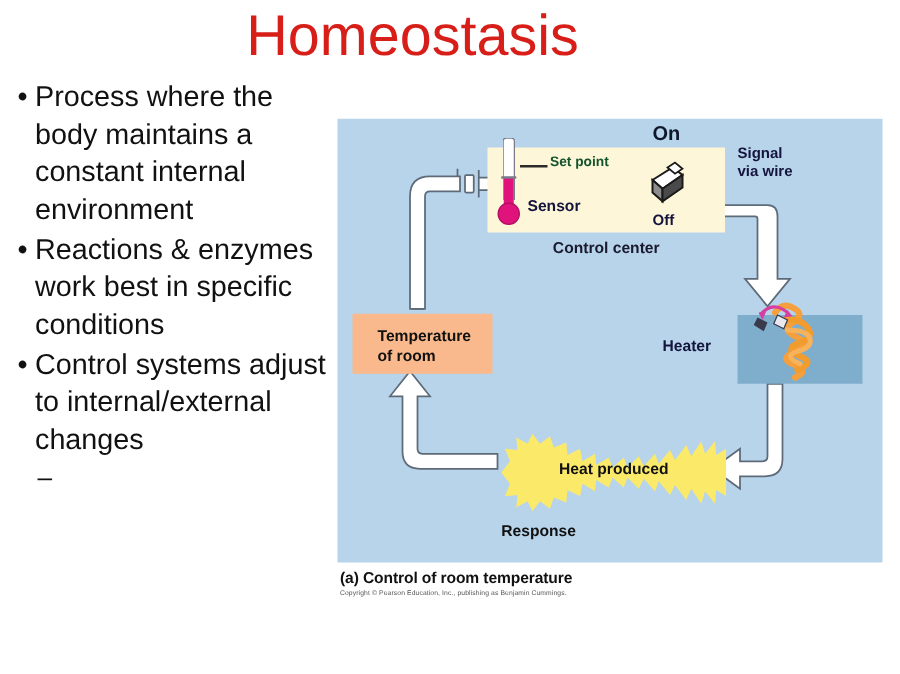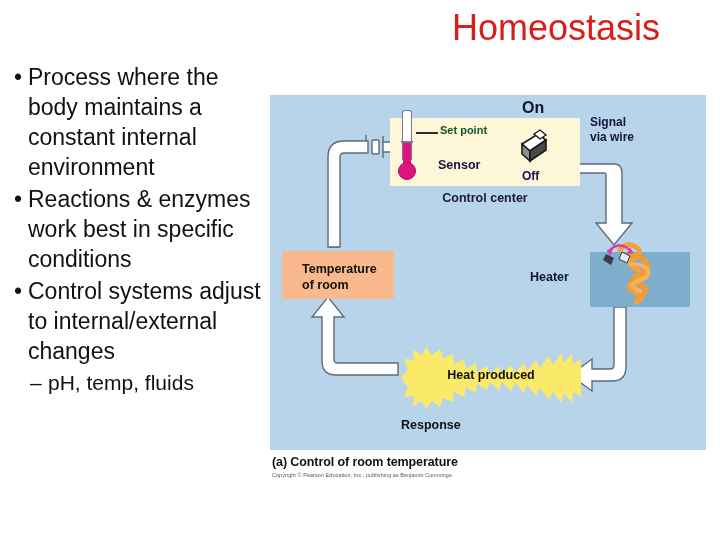--- a/index.html
+++ b/index.html
@@ -15,22 +15,22 @@
     font-family: "Liberation Sans", sans-serif;
     background: #ffffff;
   }
 
   
   #slide-title {
     position: absolute;
     left: 0;
     top: 2px;
     width: 660px;
-    text-align: right;
-    font-size: 36px;
+    text-align: center;
+    font-size: 46px;
     font-weight: normal;
     color: #d81e18;
     letter-spacing: 0px;
     line-height: 52px;
     white-space: nowrap;
   }
 
   
   #bullet-list {
     position: absolute;
@@ -187,21 +187,21 @@
     position: absolute;
     left: 170px;
     top: 29px;
     font-size: 11px;
     font-weight: bold;
     color: #14532d;
     white-space: nowrap;
   }
   #sensor-label {
     position: absolute;
-    left: 168px;
+    left: 152px;
     top: 63px;
     font-size: 12.5px;
     font-weight: bold;
     color: #14143c;
     white-space: nowrap;
   }
 
   
   #switch-on-label {
     position: absolute;
@@ -341,21 +341,20 @@
     <span class="bullet-text">Reactions &amp; enzymes work best in specific conditions</span>
   </div>
 
   <div class="bullet-row">
     <span class="bullet-marker">•</span>
     <span class="bullet-text">Control systems adjust to internal/external changes</span>
   </div>
 
   <div class="sub-row">
     <span class="sub-marker">–</span>
-    <span class="sub-text">pH, temp, fluids</span>
   </div>
 
 </div>
 
 <div id="figure-panel">
 
   <svg id="arrows-svg" viewBox="0 0 436 355">
 
     <path class="arrow-shape" d="M 60 152 L 60 62 Q 60 48 74 48 L 96 48 L 96 40 L 96 56 L 74 56 Q 68 56 68 62 L 68 152 Z"></path>
     <path class="arrow-shape" d="M 58 152 L 58 62 Q 58 46 74 46 L 98 46 L 98 58 L 74 58 Q 70 58 70 62 L 70 152 Z"></path>

